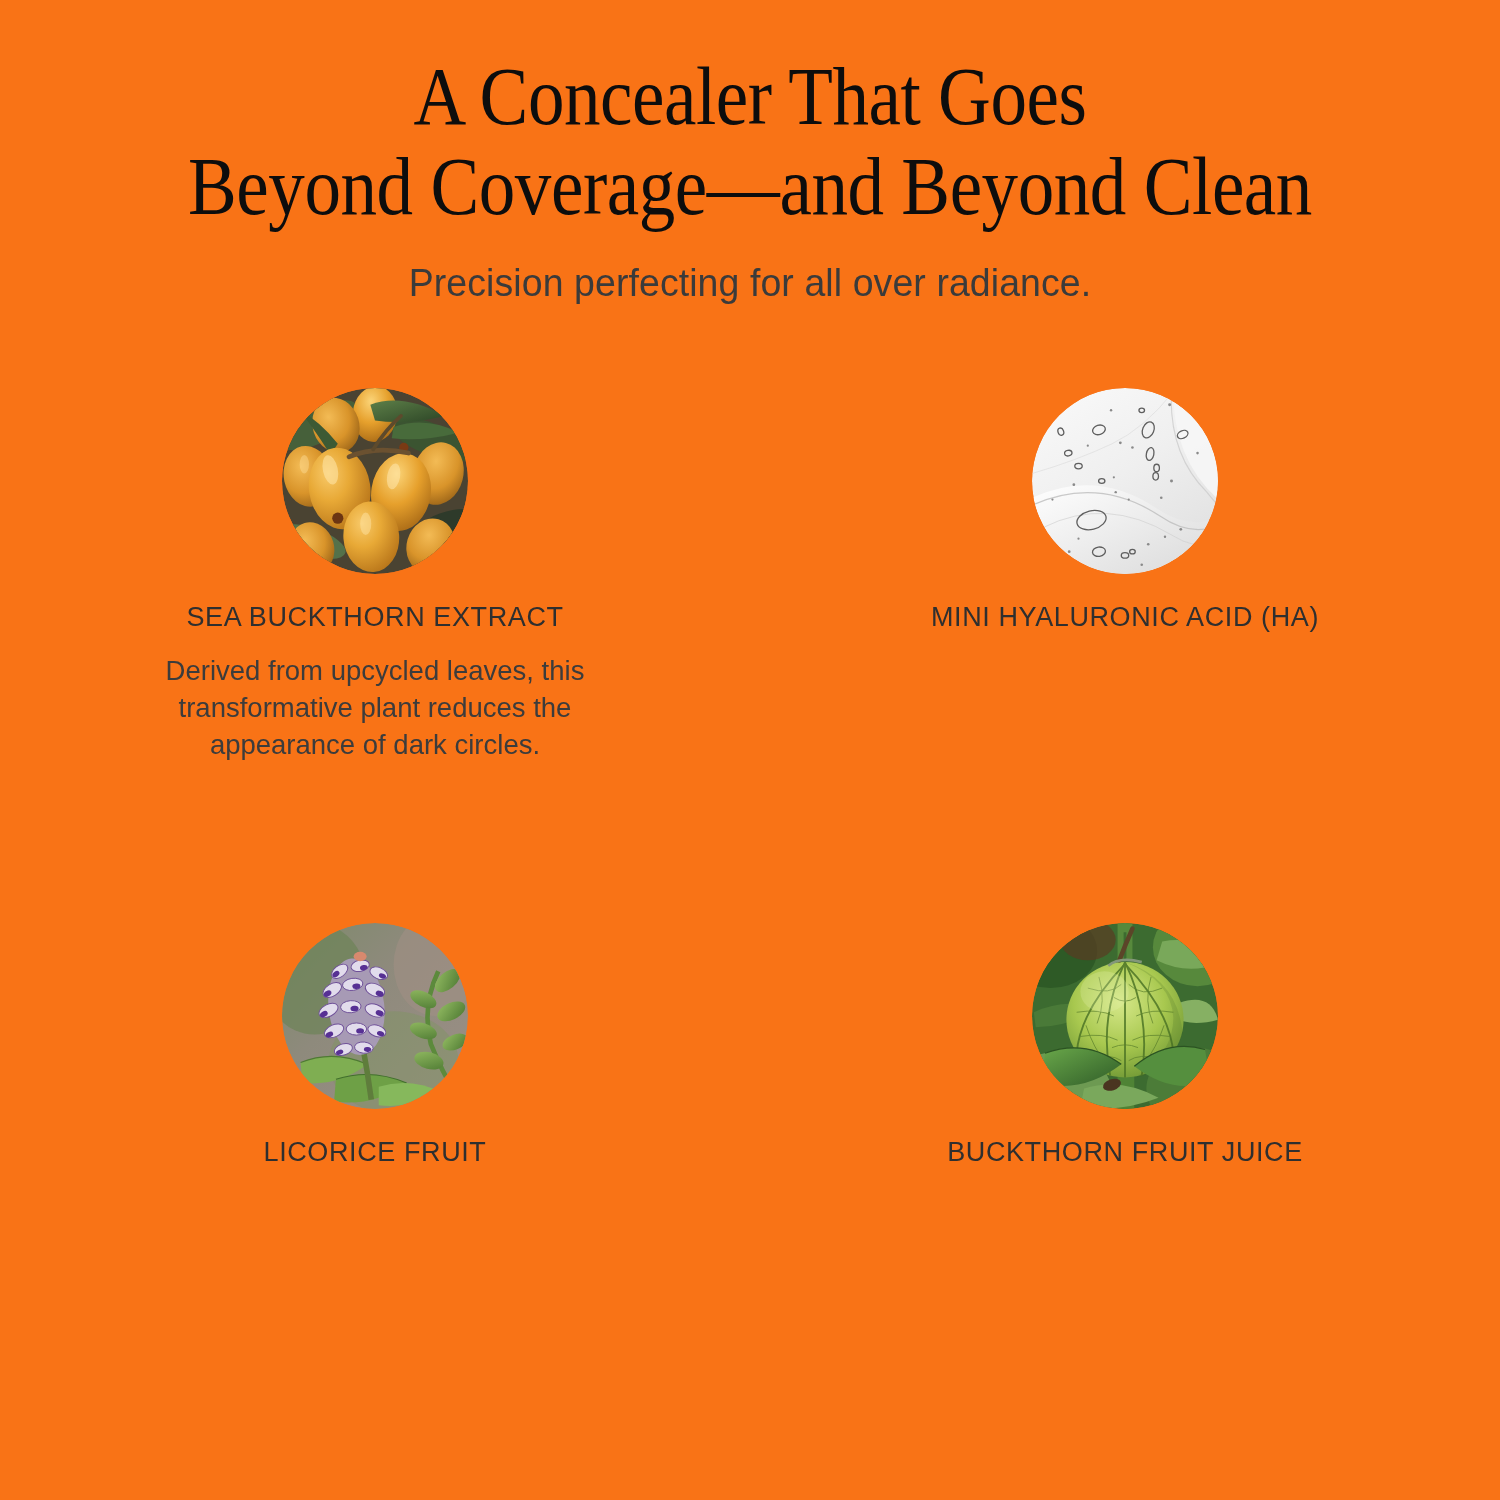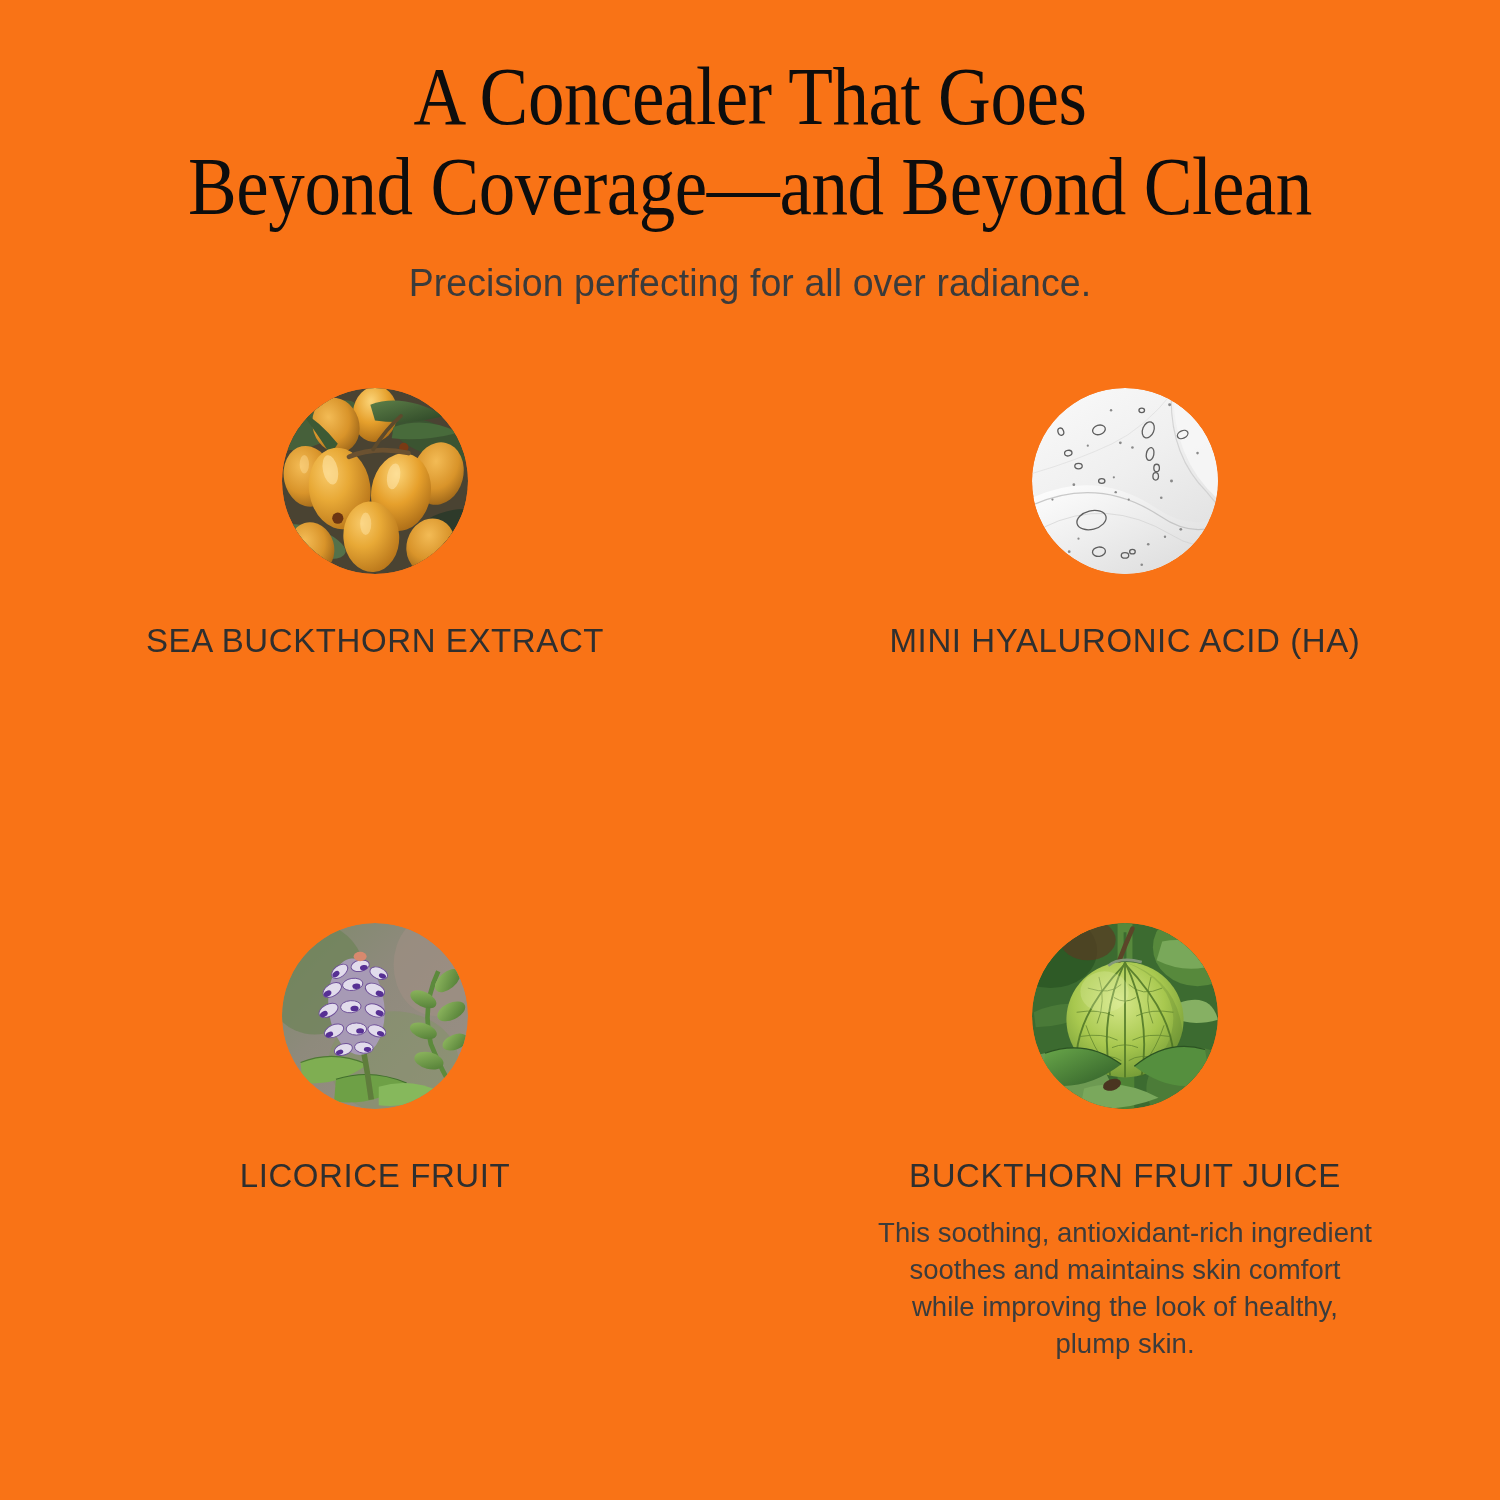--- a/index.html
+++ b/index.html
@@ -71,22 +71,22 @@
     width: 186px;
     height: 186px;
     border-radius: 50%;
     overflow: hidden;
     position: relative;
     flex: 0 0 auto;
   }
   .media svg { display: block; width: 100%; height: 100%; }
 
   .card-title {
-    margin-top: 48px;
-    font-size: 33px;
+    margin-top: 28px;
+    font-size: 27px;
     font-weight: 400;
     letter-spacing: 0.6px;
     color: #2f2f2f;
     text-align: center;
     white-space: nowrap;
   }
   .card-desc {
     margin-top: 20px;
     font-size: 27.5px;
     line-height: 1.34;
@@ -170,20 +170,23 @@
             <ellipse cx="120" cy="95" rx="7" ry="14" fill="#ffeab4" opacity="0.5" transform="rotate(10 120 95)"></ellipse>
             <ellipse cx="90" cy="146" rx="6" ry="12" fill="#ffe7ab" opacity="0.45"></ellipse>
             <ellipse cx="24" cy="82" rx="5" ry="10" fill="#ffe0a0" opacity="0.4"></ellipse>
 
             <path d="M72 74 Q100 62 136 70" stroke="#6b5130" stroke-width="5" fill="none" stroke-linecap="round"></path>
             <path d="M98 66 Q112 44 128 30" stroke="#5d4a2c" stroke-width="4" fill="none" stroke-linecap="round"></path>
           </g>
         </svg>
       </div>
       <div class="card-title">SEA BUCKTHORN EXTRACT</div>
+      <div class="card-desc">Derived from upcycled leaves, this
+transformative plant reduces the
+appearance of dark circles.</div>
     </div>
 
     <div class="card">
       <div class="media">
         <svg viewBox="0 0 200 200" preserveAspectRatio="xMidYMid slice" aria-hidden="true">
           <defs>
             <linearGradient id="gelBg" x1="0" y1="0" x2="0.6" y2="1">
               <stop offset="0%" stop-color="#fafafa"></stop>
               <stop offset="55%" stop-color="#efefef"></stop>
               <stop offset="100%" stop-color="#e2e2e2"></stop>
@@ -409,20 +412,16 @@
             <path d="M14 140 Q58 124 96 152 Q54 184 10 172 Z" fill="url(#gbLeaf)"></path>
             <path d="M14 140 Q58 124 96 152" stroke="#2b5322" stroke-width="1.3" fill="none"></path>
             <path d="M186 136 Q146 124 110 154 Q152 186 192 170 Z" fill="#558f3e"></path>
             <path d="M186 136 Q146 124 110 154" stroke="#2b5322" stroke-width="1.3" fill="none"></path>
             <path d="M56 178 Q96 166 136 188 Q96 204 52 198 Z" fill="#7aa85c"></path>
             <ellipse cx="86" cy="174" rx="10" ry="6" fill="#4a3520" transform="rotate(-18 86 174)"></ellipse>
           </g>
         </svg>
       </div>
       <div class="card-title">BUCKTHORN FRUIT JUICE</div>
-      <div class="card-desc wide">This soothing, antioxidant-rich ingredient
-soothes and maintains skin comfort
-while improving the look of healthy,
-plump skin.</div>
     </div>
 
   </div>
 </div>
 
 </body></html>

